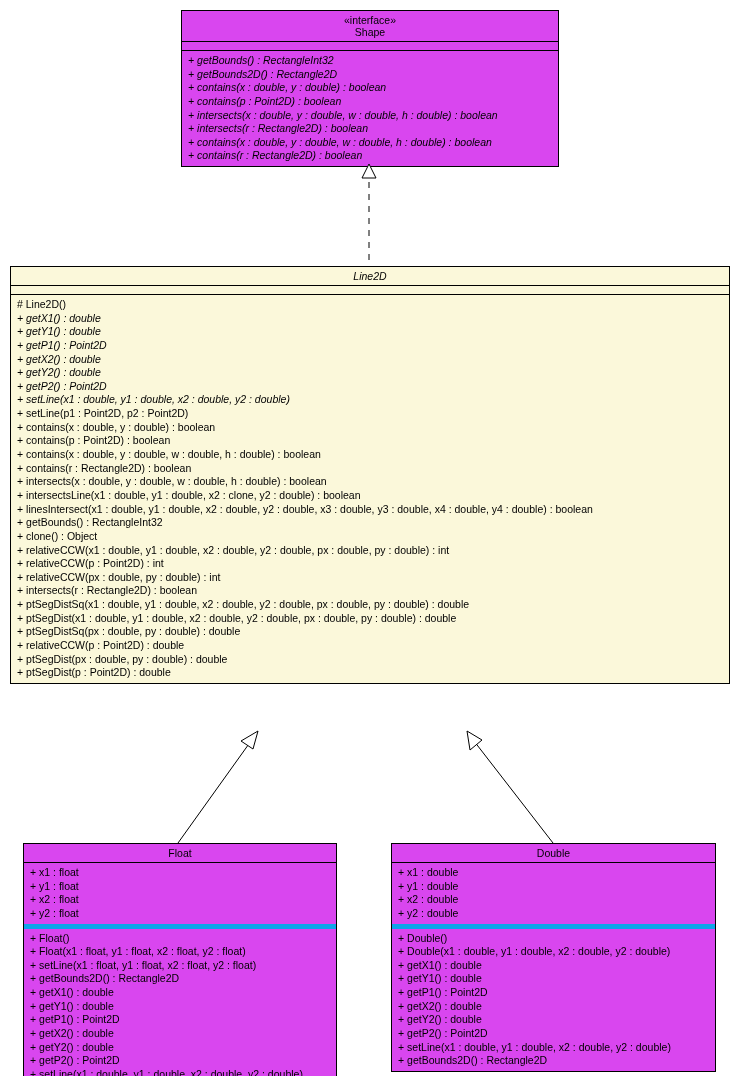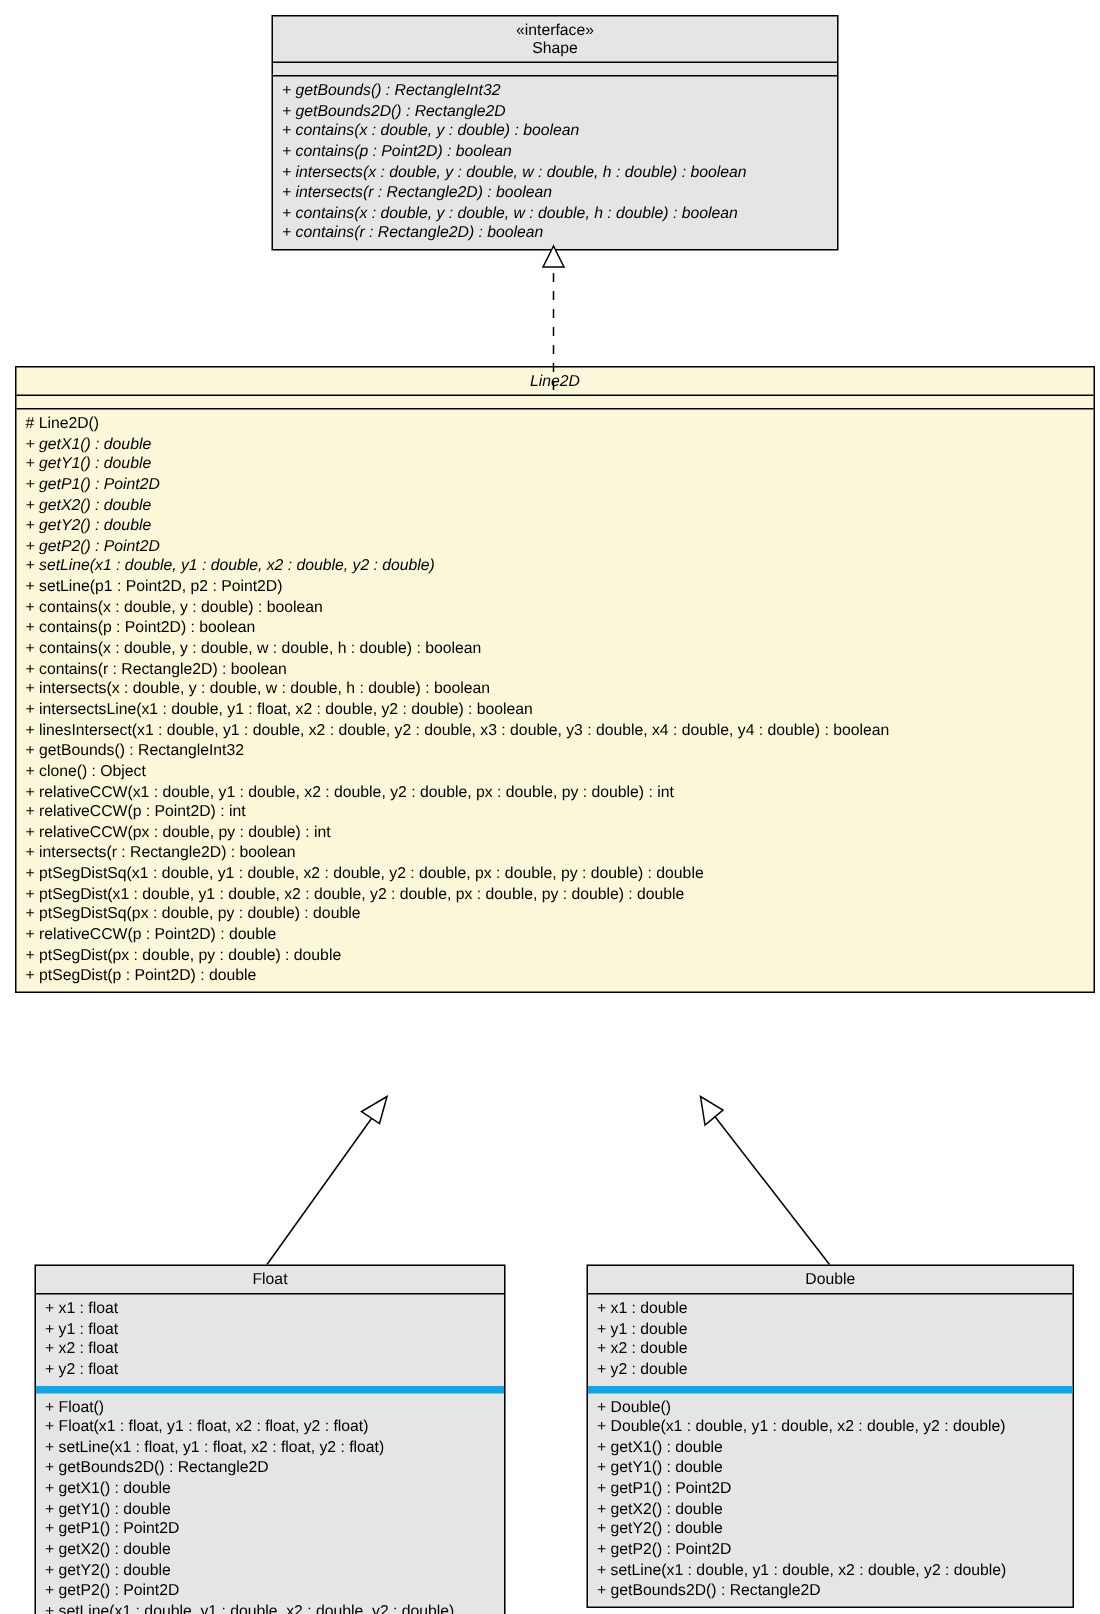--- a/index.html
+++ b/index.html
@@ -1,16 +1,16 @@
 <!DOCTYPE html>
 <html><head>
 <meta charset="utf-8">
 <style>
 body{margin:0;padding:0;font-family:Arial,Helvetica,sans-serif;font-size:10.5px;background:#fff;position:relative;width:733px;height:1076px}
-.box{position:absolute;border:1px solid #000;background:#e5e5e5;display:flex;flex-direction:column}
+.box{position:absolute;border:1px solid #000;background:#d946ef;display:flex;flex-direction:column}
 .box.cream{background:#fbf8da}
 .compartment{border-bottom:5px solid #0ea5e9;padding:3px 6px}
 .compartment:last-child{border-bottom:none}
 .title{text-align:center;padding:3px 6px;border-bottom:1px solid #000}
 .empty{height:8px;border-bottom:1px solid #000}
 .row{white-space:nowrap;line-height:1.3}
 .row.italic{font-style:italic}
 .stereotype{font-style:normal}
 svg.connector{position:absolute;pointer-events:none;overflow:visible}
 </style>
@@ -28,41 +28,41 @@
       <div class="row italic">+ getBounds2D() : Rectangle2D</div>
       <div class="row italic">+ contains(x : double, y : double) : boolean</div>
       <div class="row italic">+ contains(p : Point2D) : boolean</div>
       <div class="row italic">+ intersects(x : double, y : double, w : double, h : double) : boolean</div>
       <div class="row italic">+ intersects(r : Rectangle2D) : boolean</div>
       <div class="row italic">+ contains(x : double, y : double, w : double, h : double) : boolean</div>
       <div class="row italic">+ contains(r : Rectangle2D) : boolean</div>
     </div>
 </div>
 
-<div class="box cream" style="left:10px;top:244px;width:718px">
+<div class="box cream" style="left:10px;top:266px;width:718px">
   <div class="title">
     <em>Line2D</em>
   </div>
   <div class="empty"></div>
   <div class="compartment" id="line2d-methods">
       <div class="row"># Line2D()</div>
       <div class="row italic">+ getX1() : double</div>
       <div class="row italic">+ getY1() : double</div>
       <div class="row italic">+ getP1() : Point2D</div>
       <div class="row italic">+ getX2() : double</div>
       <div class="row italic">+ getY2() : double</div>
       <div class="row italic">+ getP2() : Point2D</div>
       <div class="row italic">+ setLine(x1 : double, y1 : double, x2 : double, y2 : double)</div>
       <div class="row">+ setLine(p1 : Point2D, p2 : Point2D)</div>
       <div class="row">+ contains(x : double, y : double) : boolean</div>
       <div class="row">+ contains(p : Point2D) : boolean</div>
       <div class="row">+ contains(x : double, y : double, w : double, h : double) : boolean</div>
       <div class="row">+ contains(r : Rectangle2D) : boolean</div>
       <div class="row">+ intersects(x : double, y : double, w : double, h : double) : boolean</div>
-      <div class="row">+ intersectsLine(x1 : double, y1 : float, x2 : double, y2 : double) : boolean</div>
+      <div class="row">+ intersectsLine(x1 : double, y1 : double, x2 : clone, y2 : double) : boolean</div>
       <div class="row">+ linesIntersect(x1 : double, y1 : double, x2 : double, y2 : double, x3 : double, y3 : double, x4 : double, y4 : double) : boolean</div>
       <div class="row">+ getBounds() : RectangleInt32</div>
       <div class="row">+ clone() : Object</div>
       <div class="row">+ relativeCCW(x1 : double, y1 : double, x2 : double, y2 : double, px : double, py : double) : int</div>
       <div class="row">+ relativeCCW(p : Point2D) : int</div>
       <div class="row">+ relativeCCW(px : double, py : double) : int</div>
       <div class="row">+ intersects(r : Rectangle2D) : boolean</div>
       <div class="row">+ ptSegDistSq(x1 : double, y1 : double, x2 : double, y2 : double, px : double, py : double) : double</div>
       <div class="row">+ ptSegDist(x1 : double, y1 : double, x2 : double, y2 : double, px : double, py : double) : double</div>
       <div class="row">+ ptSegDistSq(px : double, py : double) : double</div>

